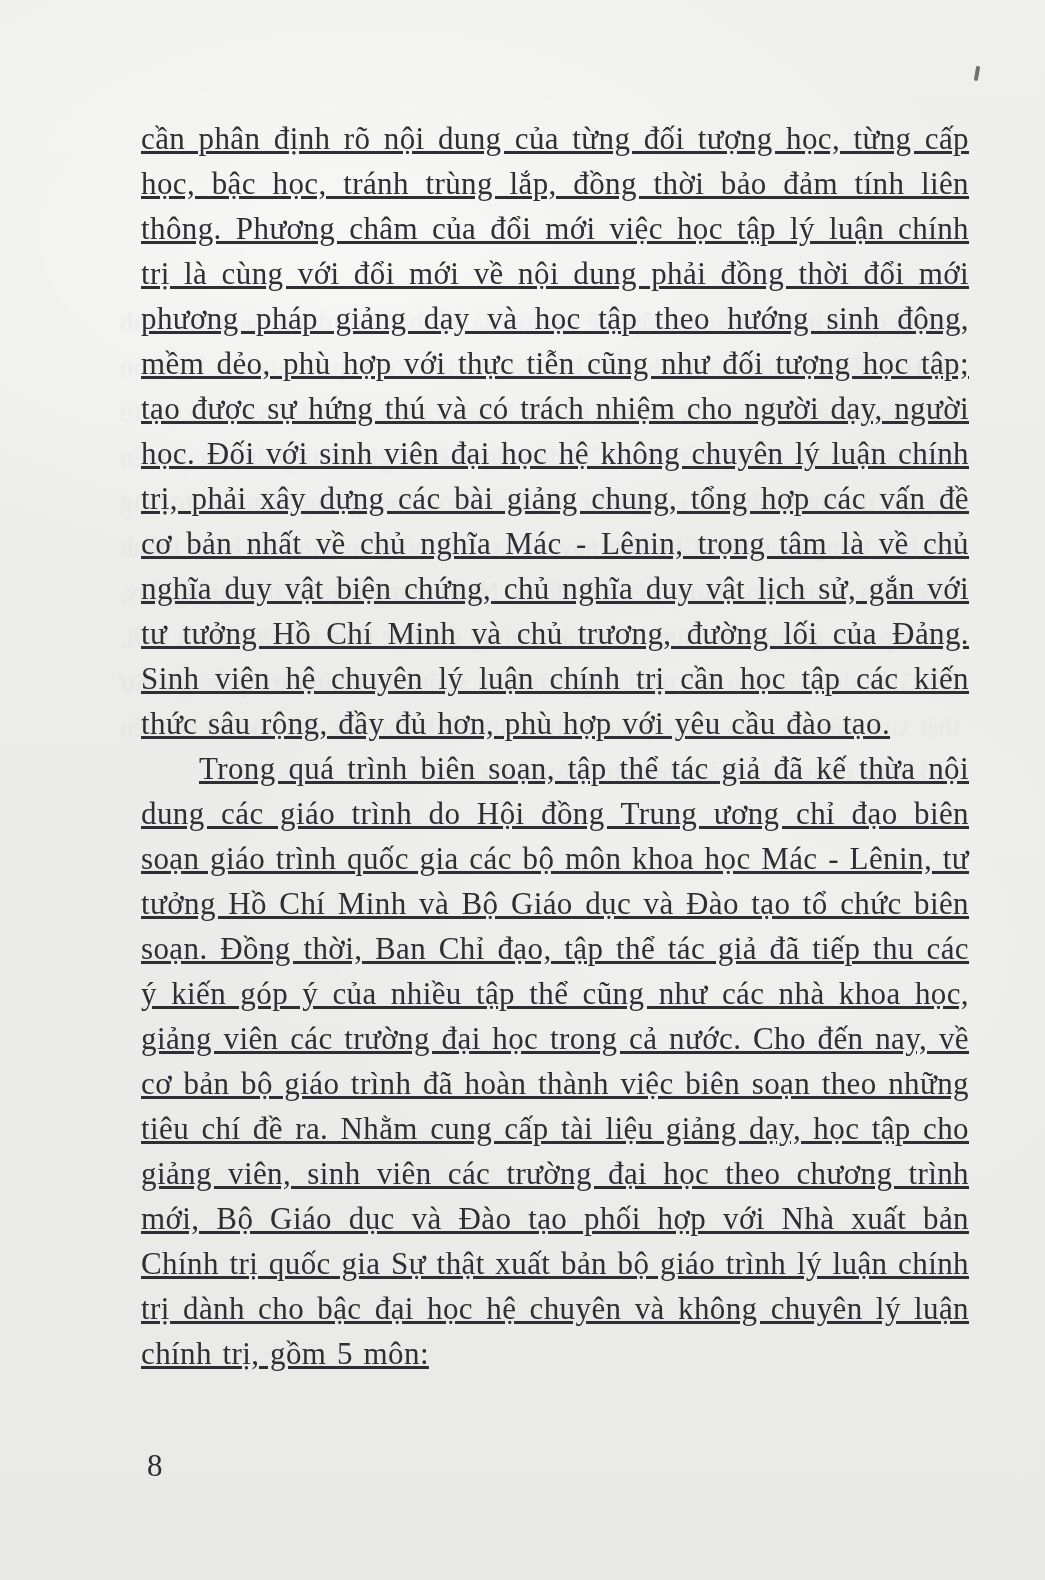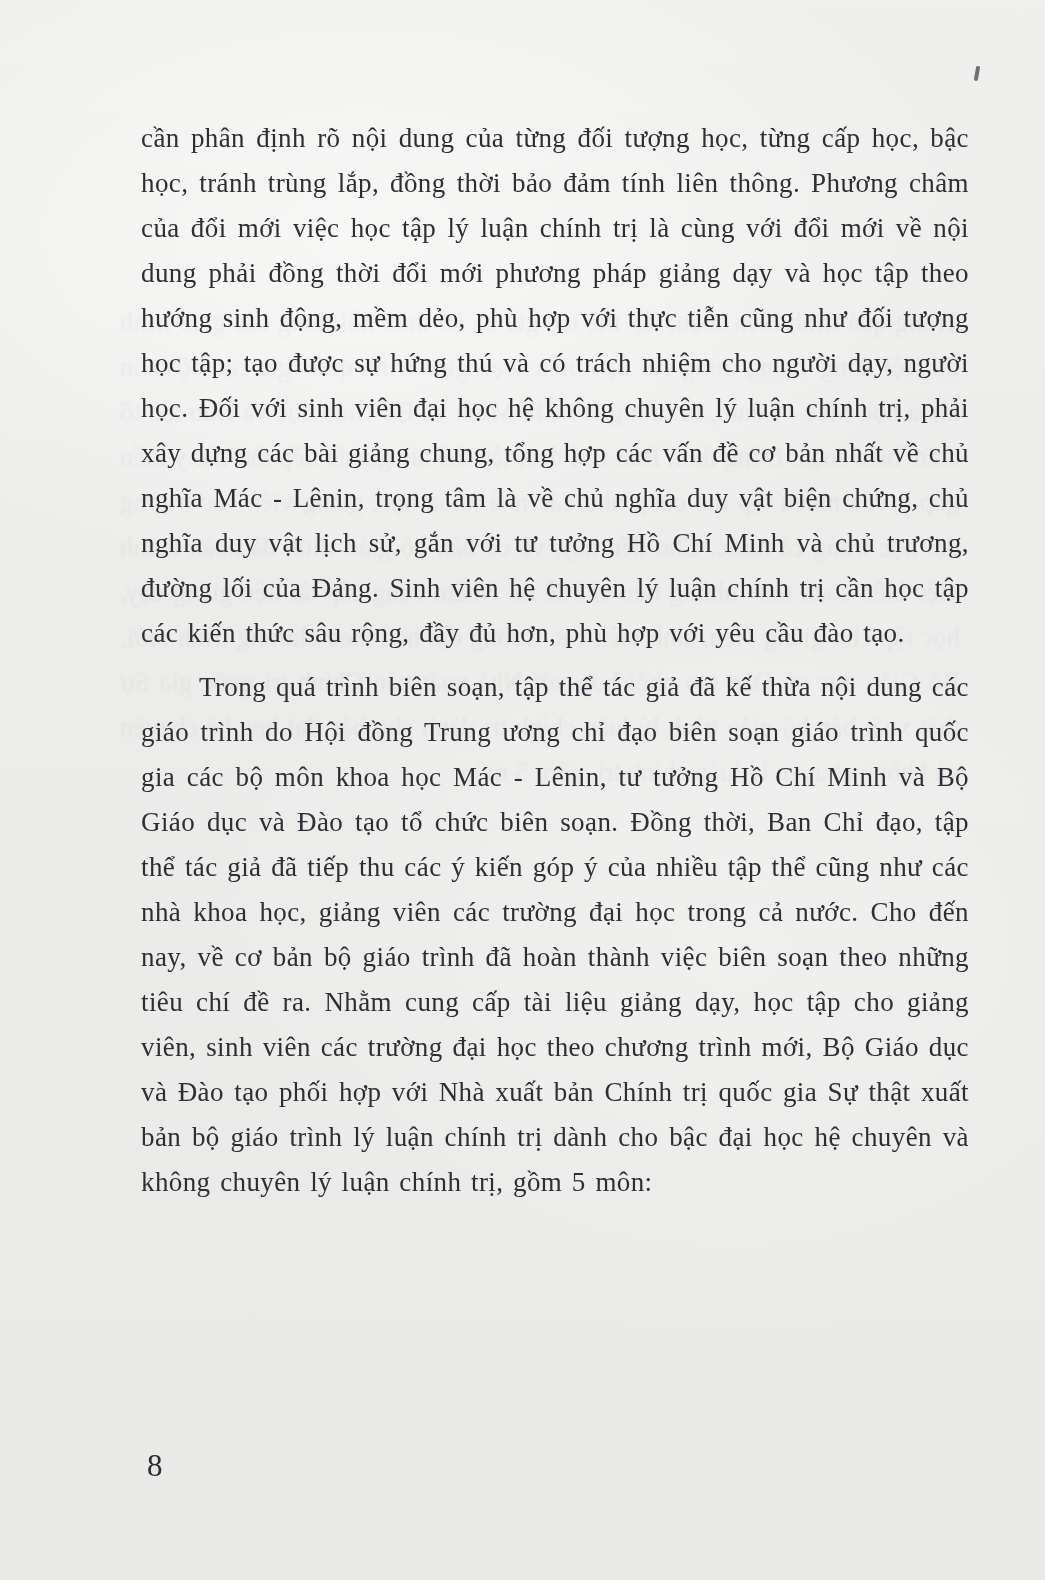--- a/index.html
+++ b/index.html
@@ -36,32 +36,33 @@
     filter: blur(1.2px);
     user-select: none;
     pointer-events: none;
   }
   .text-block {
     position: absolute;
     left: 141px;
     top: 116px;
     width: 828px;
     color: #2e2e35;
-    font-size: 27px;
+    font-size: 31px;
     line-height: 45px;
     letter-spacing: 0.4px;
     word-spacing: 2.5px;
     text-align: justify;
+    text-decoration: underline;
   }
   .para {
     margin: 0;
   }
   .para.indented {
     text-indent: 58px;
-    margin-top: 9px;
+    margin-top: 0;
   }
   .page-number {
     position: absolute;
     left: 147px;
     top: 1448px;
     font-size: 31px;
     color: #2e2e35;
     letter-spacing: 0.5px;
   }
   .scan-artifact {

